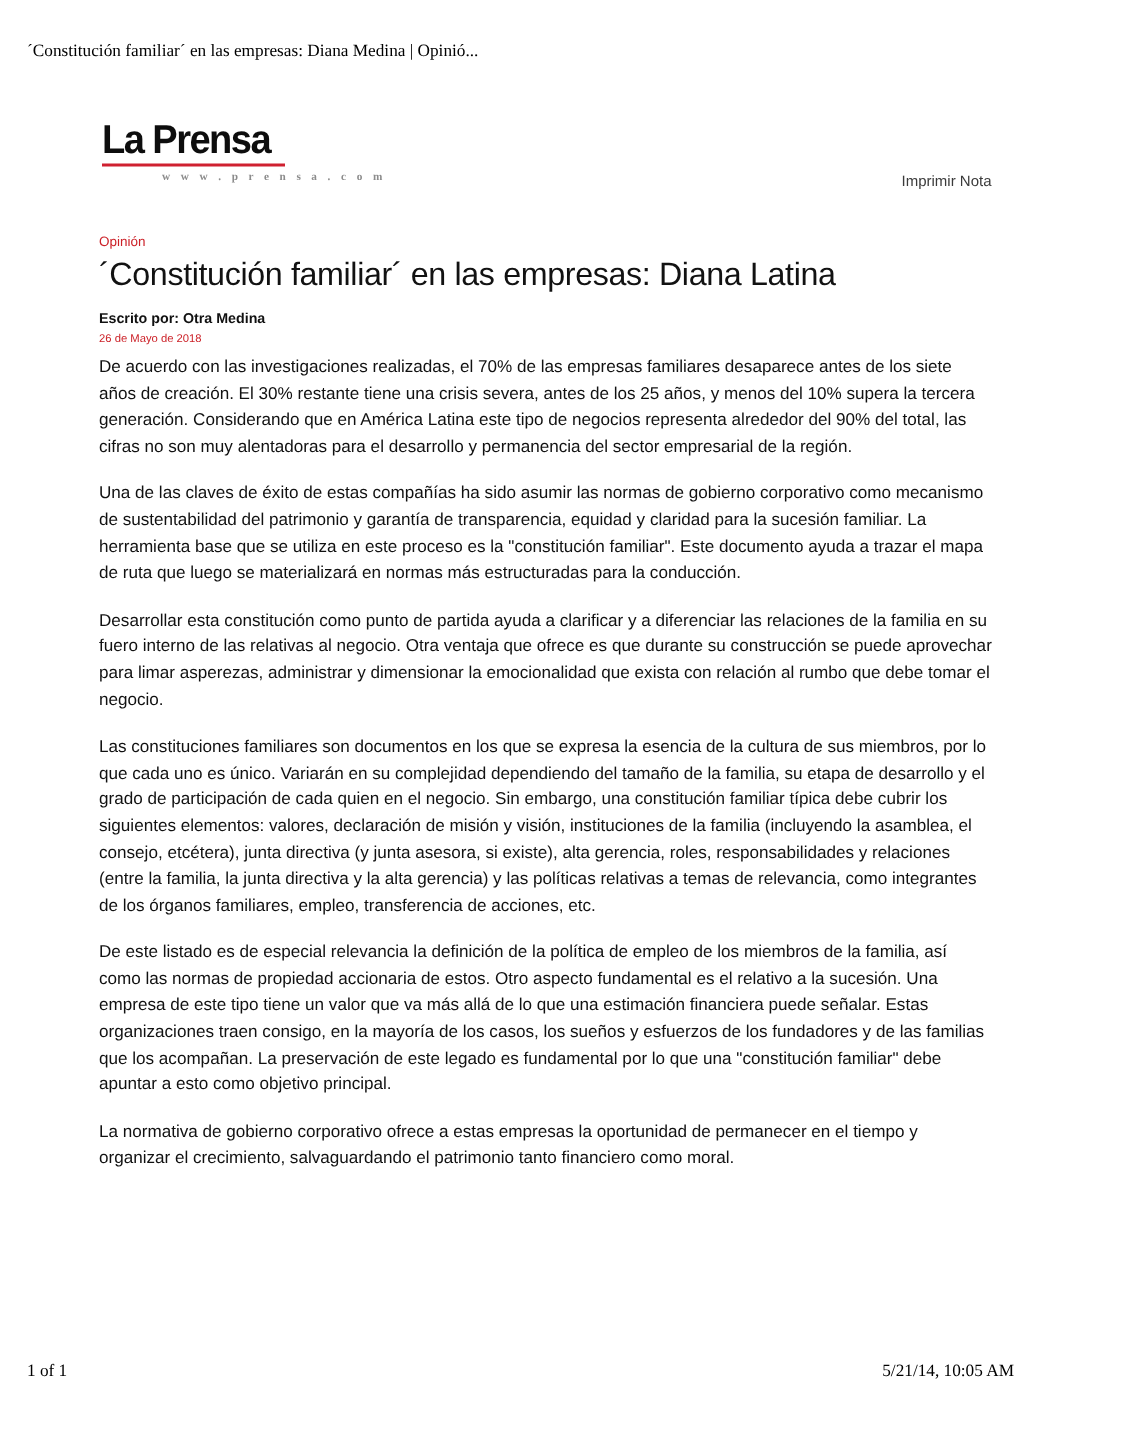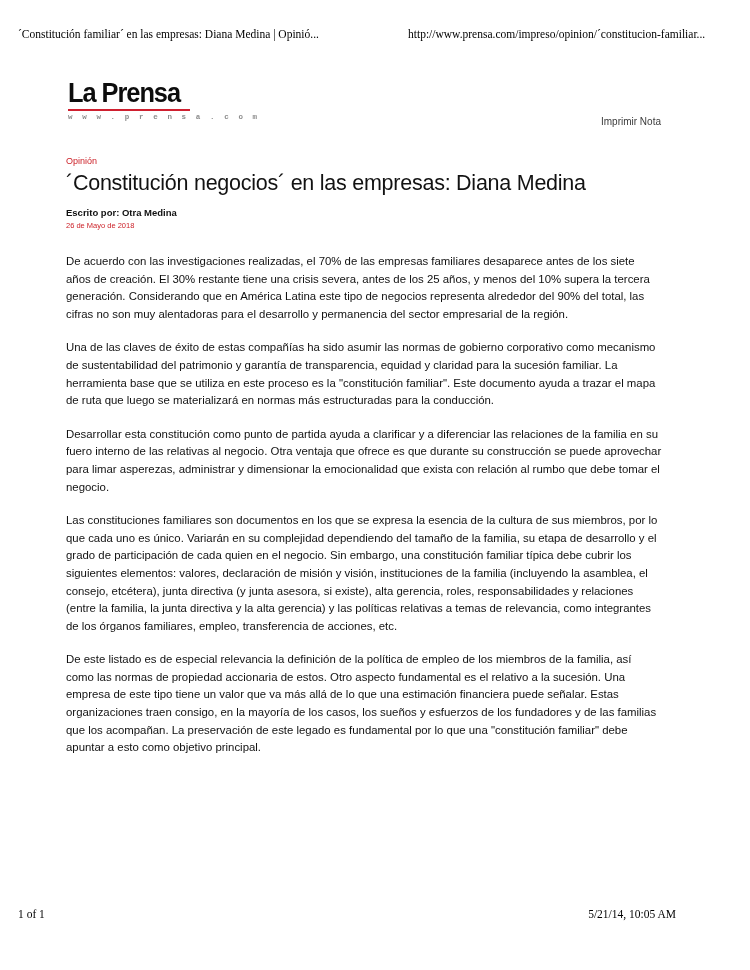--- a/index.html
+++ b/index.html
@@ -74,26 +74,27 @@
     white-space: nowrap;
   }
   .logo-rule {
     margin-top: 2px;
     width: 122px;
     height: 2px;
     background: #cf2030;
   }
   .logo-domain {
     margin-top: 2px;
-    font-family: Liberation Mono, monospace;
+    font-family: Liberation Serif, serif;
     font-size: 7.5px;
     font-weight: bold;
     letter-spacing: 2.6px;
     color: #8c8c8c;
     white-space: nowrap;
+    margin-left: 40px;
   }
 
   
   .print-link {
     position: absolute;
     right: 33px;
     top: 112px;
     font-family: "Liberation Sans", sans-serif;
     font-size: 10px;
     color: #3b3b3b;
@@ -147,21 +148,21 @@
     position: absolute;
     left: 66px;
     top: 233px;
     width: 596px;
   }
   .body-copy p {
     font-family: "Liberation Sans", sans-serif;
     font-size: 11.4px;
     line-height: 17.6px;
     color: #111111;
-    margin: 16px 0 14px 0;
+    margin: 0 0 14px 0;
     text-align: left;
   }
   .body-copy p:last-child {
     margin-bottom: 0;
   }
 
   
   .print-footer-left {
     position: absolute;
     left: 18px;
@@ -181,42 +182,42 @@
     white-space: nowrap;
   }
 </style>
 </head>
 <body>
 
 <div class="page">
 
   <div class="print-header">
     <span class="print-header-title">´Constitución familiar´ en las empresas: Diana Medina | Opinió...</span>
-    <span class="print-header-url">http://www.prensa.com/impreso/opinion/´constitucion-familiar...</span>
   </div>
 
   <div class="masthead">
     <div class="logo-word">La Prensa</div>
     <div class="logo-rule" style="background: rgb(207, 32, 48);"></div>
     <div class="logo-domain">w w w . p r e n s a . c o m</div>
   </div>
 
   <a class="print-link" href="#">Imprimir Nota</a>
 
   <div class="article">
     <div class="kicker" style="color: rgb(204, 34, 41);">Opinión</div>
-    <h1 class="headline">´Constitución negocios´ en las empresas: Diana Medina</h1>
+    <h1 class="headline">´Constitución familiar´ en las empresas: Diana Latina</h1>
     <div class="byline">Escrito por: Otra Medina</div>
     <div class="pubdate" style="color: rgb(204, 34, 41);">26 de Mayo de 2018</div>
   </div>
 
   <div class="body-copy" id="body-copy">
       <p>De acuerdo con las investigaciones realizadas, el 70% de las empresas familiares desaparece antes de los siete años de creación. El 30% restante tiene una crisis severa, antes de los 25 años, y menos del 10% supera la tercera generación. Considerando que en América Latina este tipo de negocios representa alrededor del 90% del total, las cifras no son muy alentadoras para el desarrollo y permanencia del sector empresarial de la región.</p>
       <p>Una de las claves de éxito de estas compañías ha sido asumir las normas de gobierno corporativo como mecanismo de sustentabilidad del patrimonio y garantía de transparencia, equidad y claridad para la sucesión familiar. La herramienta base que se utiliza en este proceso es la "constitución familiar". Este documento ayuda a trazar el mapa de ruta que luego se materializará en normas más estructuradas para la conducción.</p>
       <p>Desarrollar esta constitución como punto de partida ayuda a clarificar y a diferenciar las relaciones de la familia en su fuero interno de las relativas al negocio. Otra ventaja que ofrece es que durante su construcción se puede aprovechar para limar asperezas, administrar y dimensionar la emocionalidad que exista con relación al rumbo que debe tomar el negocio.</p>
       <p>Las constituciones familiares son documentos en los que se expresa la esencia de la cultura de sus miembros, por lo que cada uno es único. Variarán en su complejidad dependiendo del tamaño de la familia, su etapa de desarrollo y el grado de participación de cada quien en el negocio. Sin embargo, una constitución familiar típica debe cubrir los siguientes elementos: valores, declaración de misión y visión, instituciones de la familia (incluyendo la asamblea, el consejo, etcétera), junta directiva (y junta asesora, si existe), alta gerencia, roles, responsabilidades y relaciones (entre la familia, la junta directiva y la alta gerencia) y las políticas relativas a temas de relevancia, como integrantes de los órganos familiares, empleo, transferencia de acciones, etc.</p>
       <p>De este listado es de especial relevancia la definición de la política de empleo de los miembros de la familia, así como las normas de propiedad accionaria de estos. Otro aspecto fundamental es el relativo a la sucesión. Una empresa de este tipo tiene un valor que va más allá de lo que una estimación financiera puede señalar. Estas organizaciones traen consigo, en la mayoría de los casos, los sueños y esfuerzos de los fundadores y de las familias que los acompañan. La preservación de este legado es fundamental por lo que una "constitución familiar" debe apuntar a esto como objetivo principal.</p>
+      <p>La normativa de gobierno corporativo ofrece a estas empresas la oportunidad de permanecer en el tiempo y organizar el crecimiento, salvaguardando el patrimonio tanto financiero como moral.</p>
     </div>
 
   <div class="print-footer-left">1 of 1</div>
   <div class="print-footer-right">5/21/14, 10:05 AM</div>
 
 </div>
 
 </body></html>

